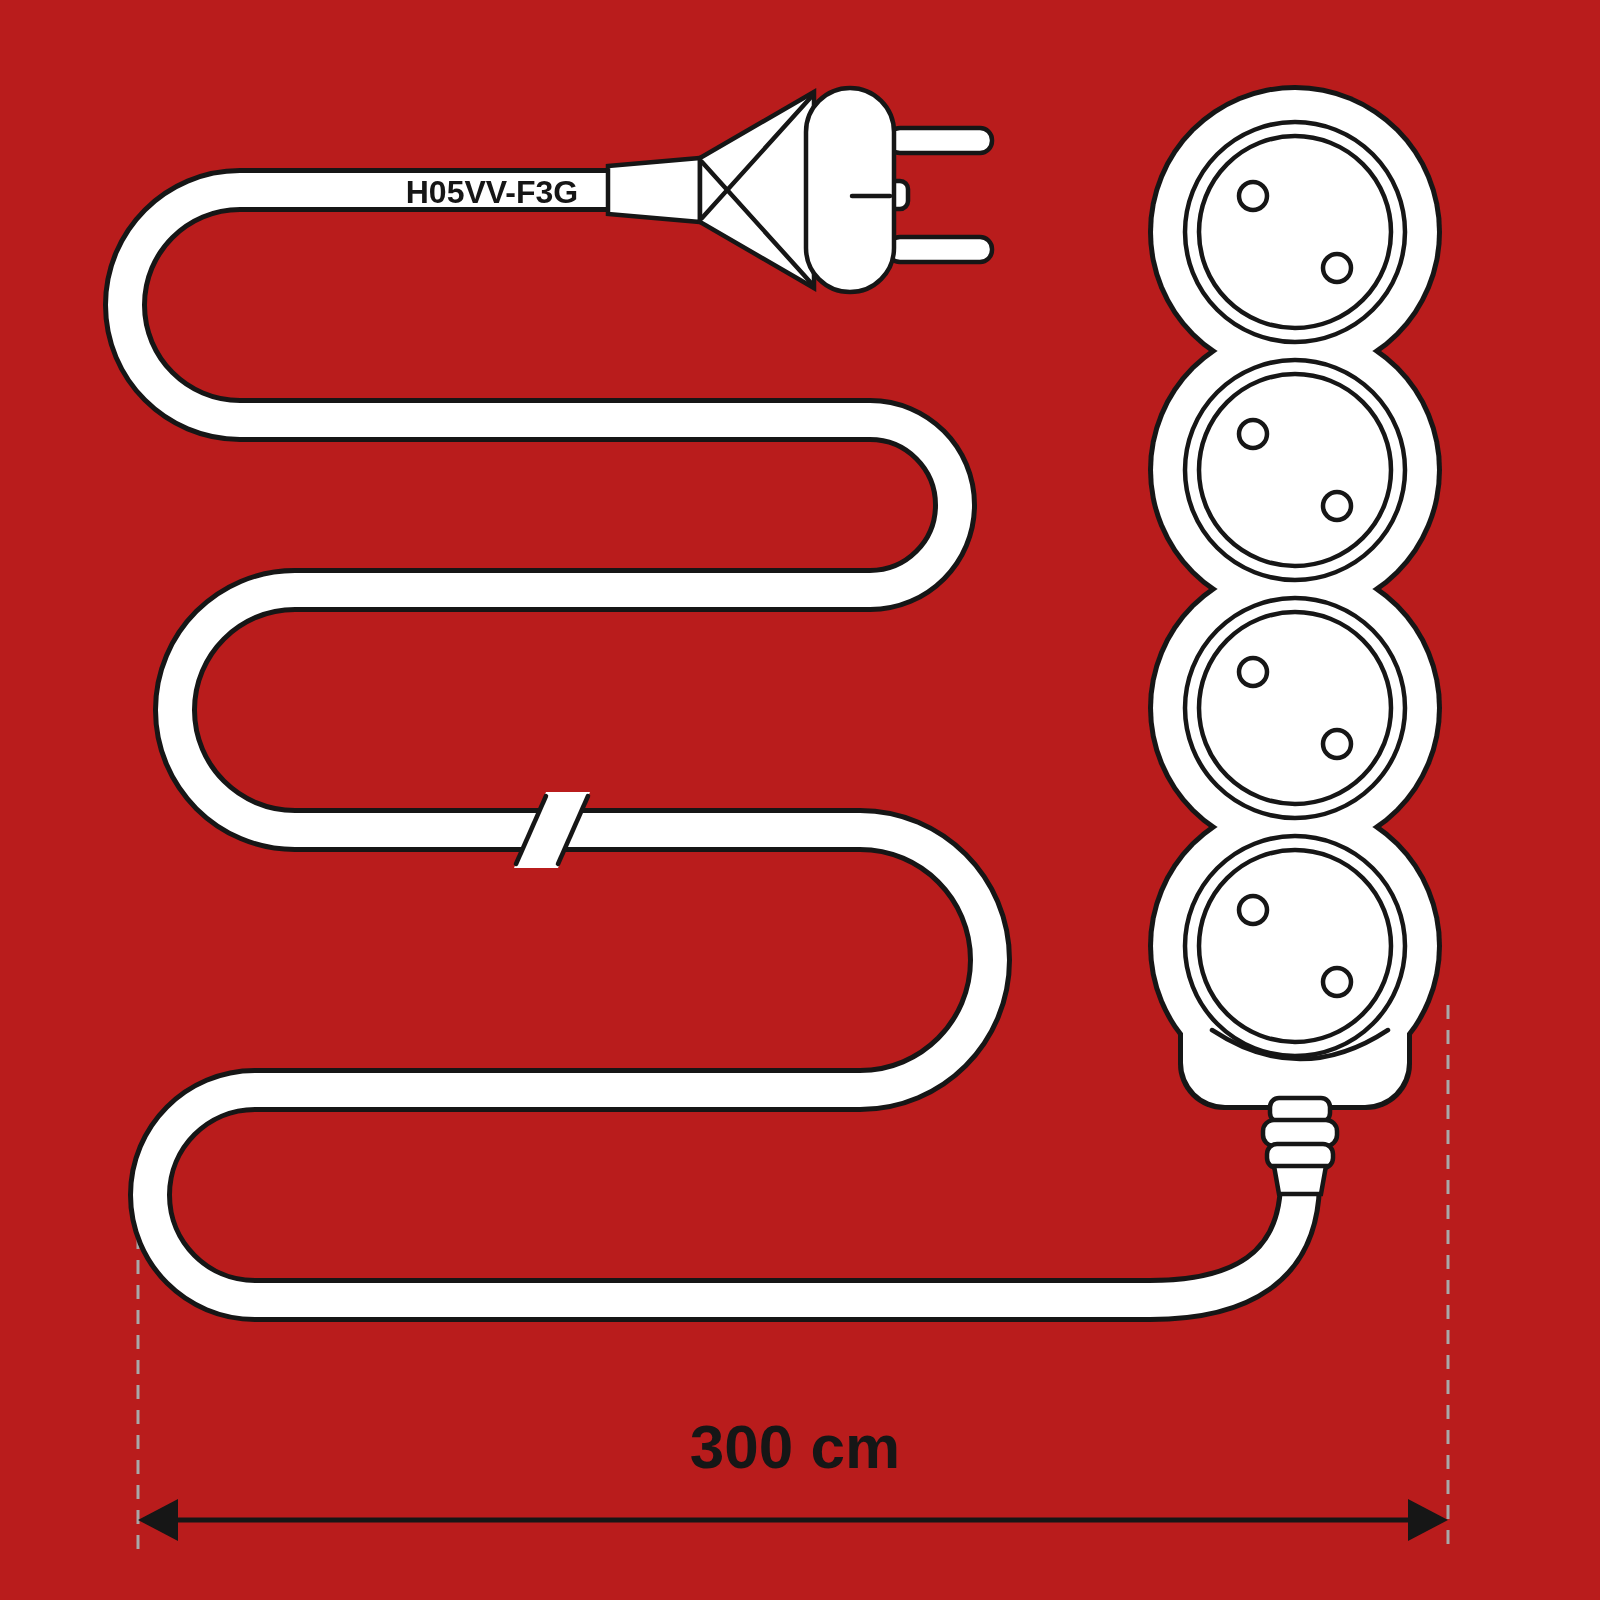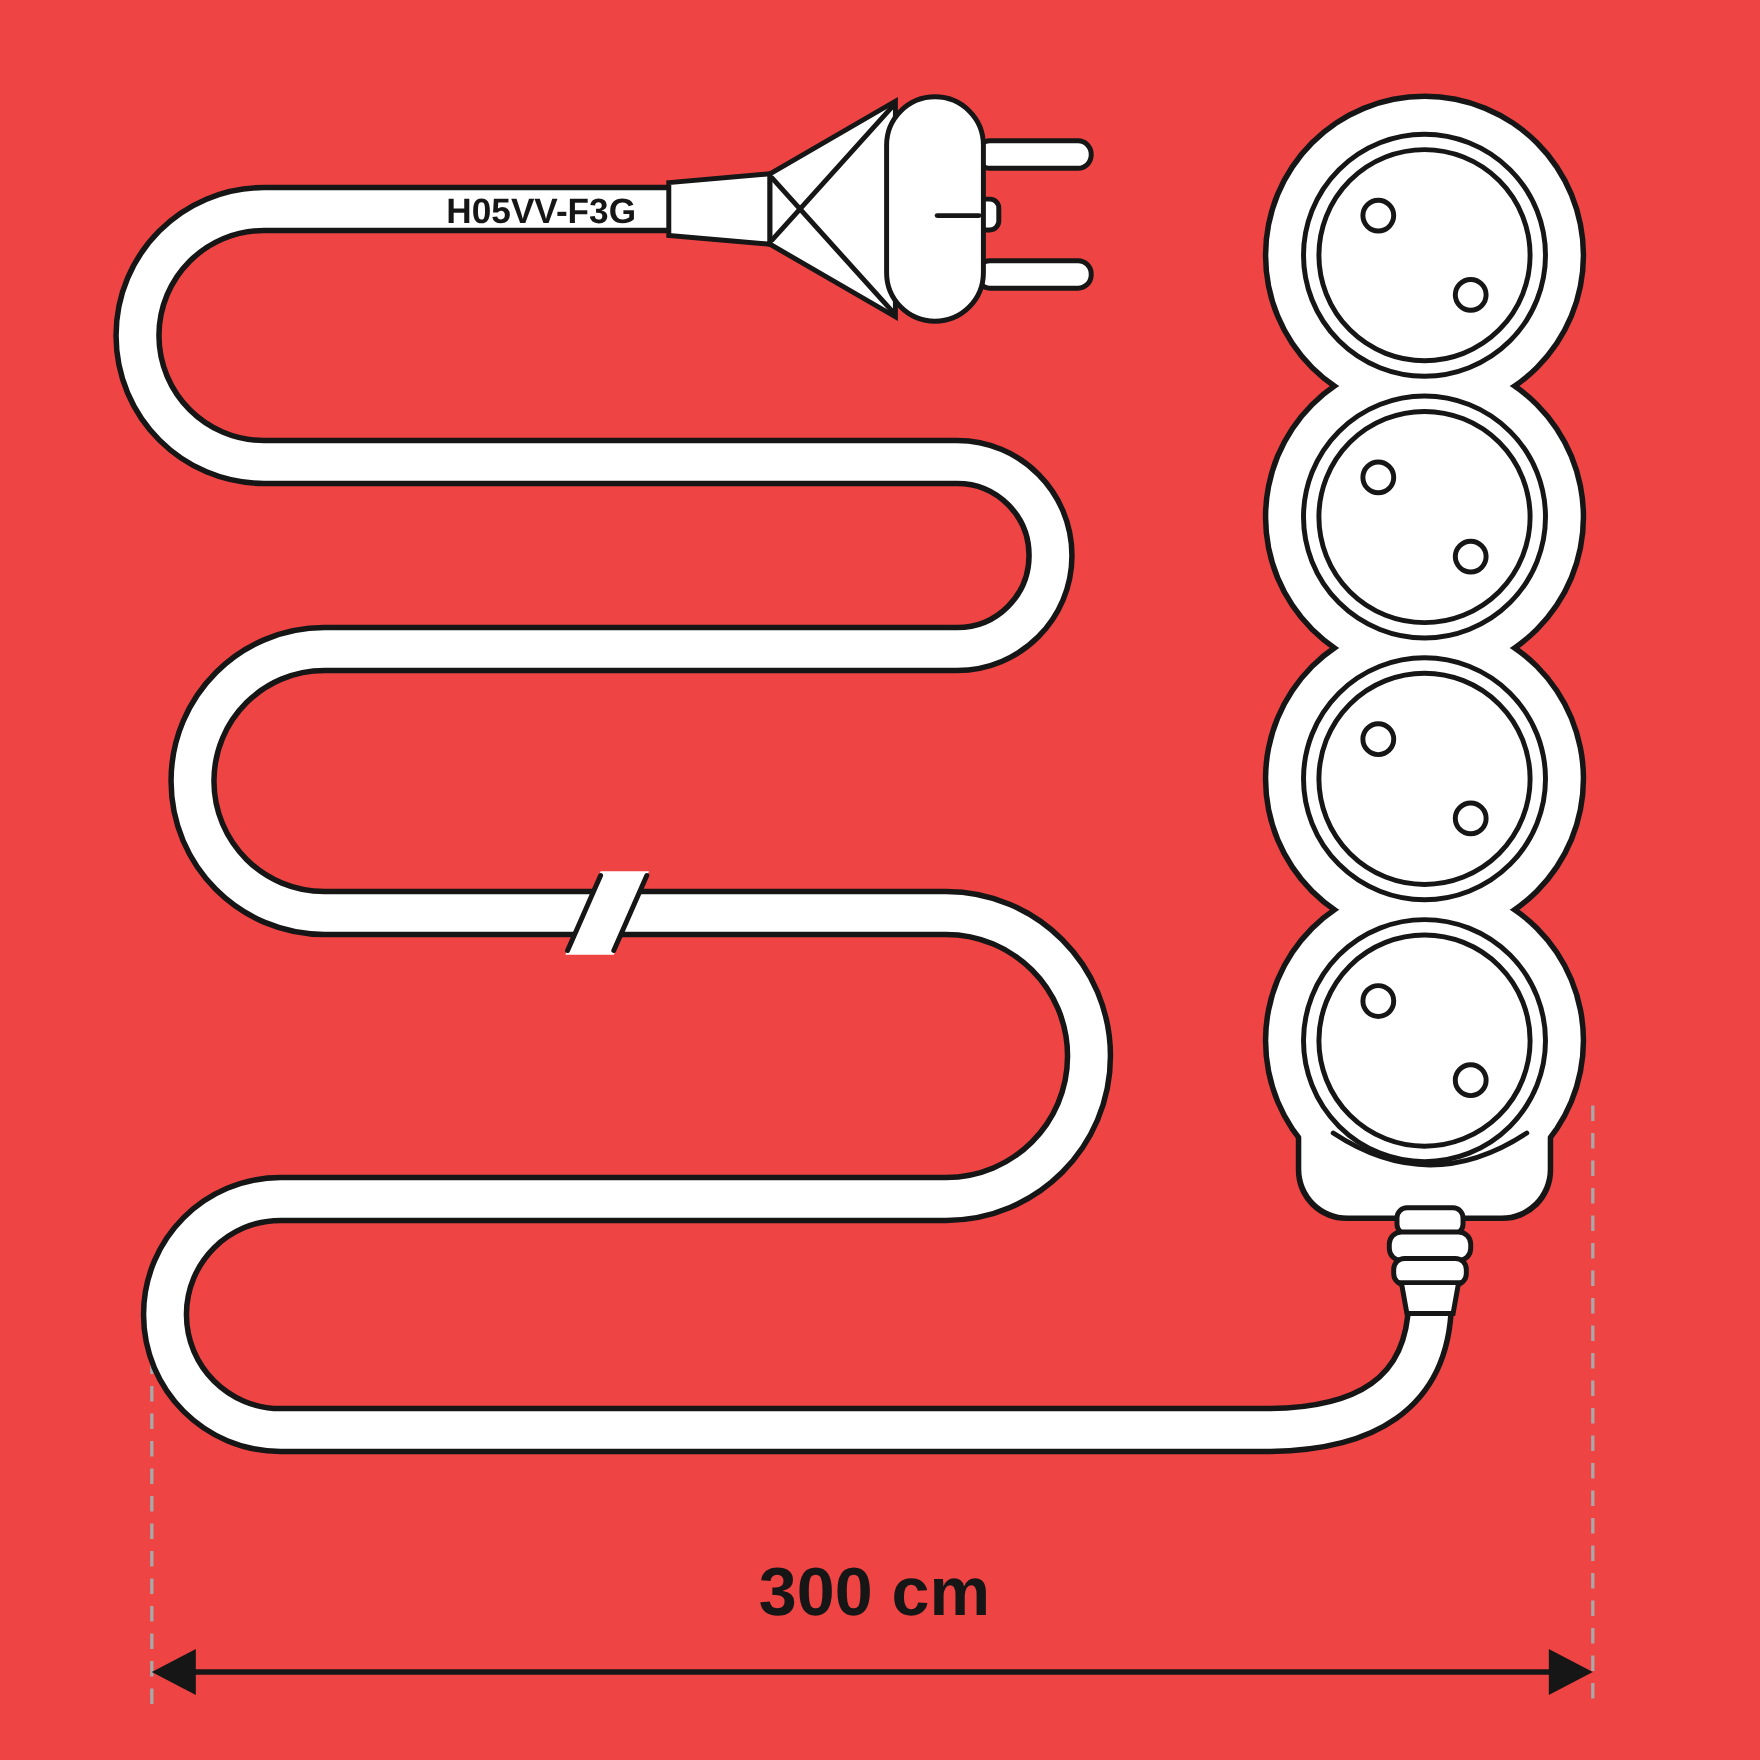--- a/index.html
+++ b/index.html
@@ -1,16 +1,16 @@
 <!DOCTYPE html>
 <html><head>
 <meta charset="utf-8">
 <style>
   html,body{margin:0;padding:0;background:#fff;}
-  .stage{position:relative;width:1600px;height:1600px;background:#ef4444;overflow:hidden;
+  .stage{position:relative;width:1600px;height:1600px;background:#b91c1c;overflow:hidden;
          font-family:"Liberation Sans","DejaVu Sans",sans-serif;}
   svg{display:block;}
   .ln{fill:none;stroke:#161616;stroke-width:4.5;}
   .fw{fill:#ffffff;}
   .blk{fill:#161616;stroke:none;}
   .wht{fill:#ffffff;stroke:none;}
   .cable-outer{fill:none;stroke:#161616;stroke-width:44;stroke-linecap:butt;stroke-linejoin:round;}
   .cable-inner{fill:none;stroke:#ffffff;stroke-width:34;stroke-linecap:butt;stroke-linejoin:round;}
   .dash{stroke:#a8a8a8;stroke-width:3;stroke-dasharray:14 11;fill:none;}
   .dim{stroke:#161616;stroke-width:5;fill:none;}

